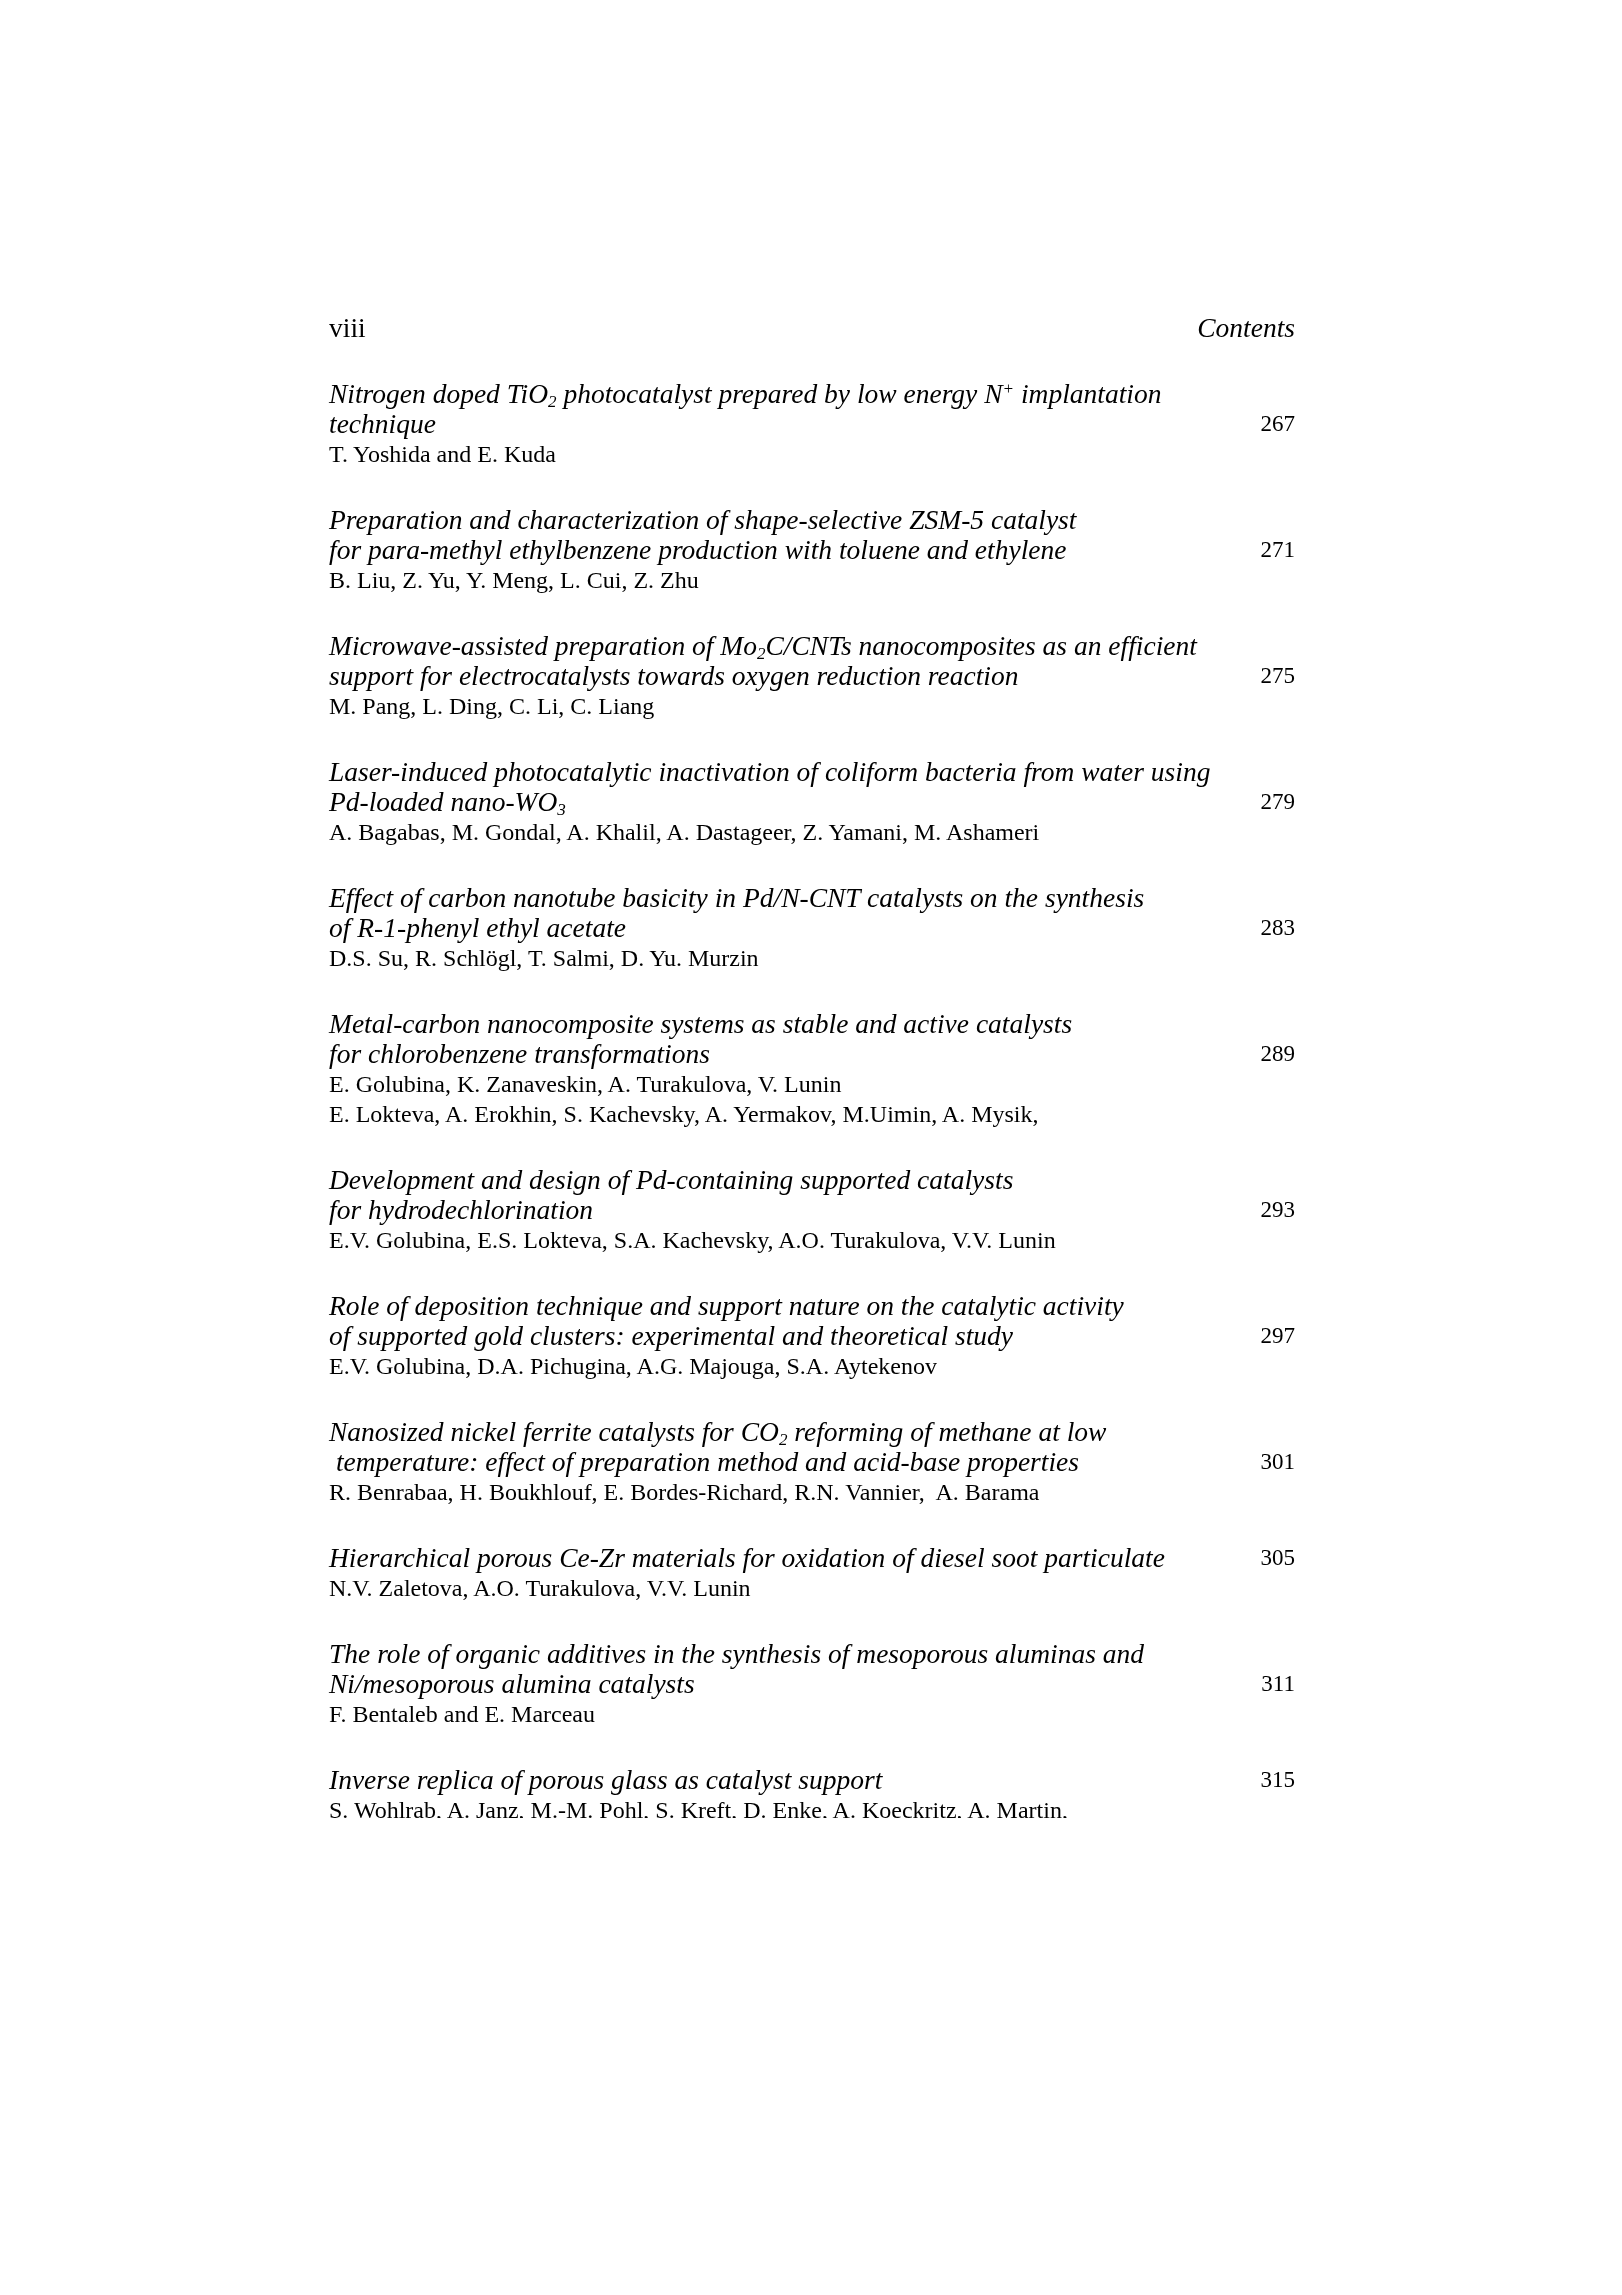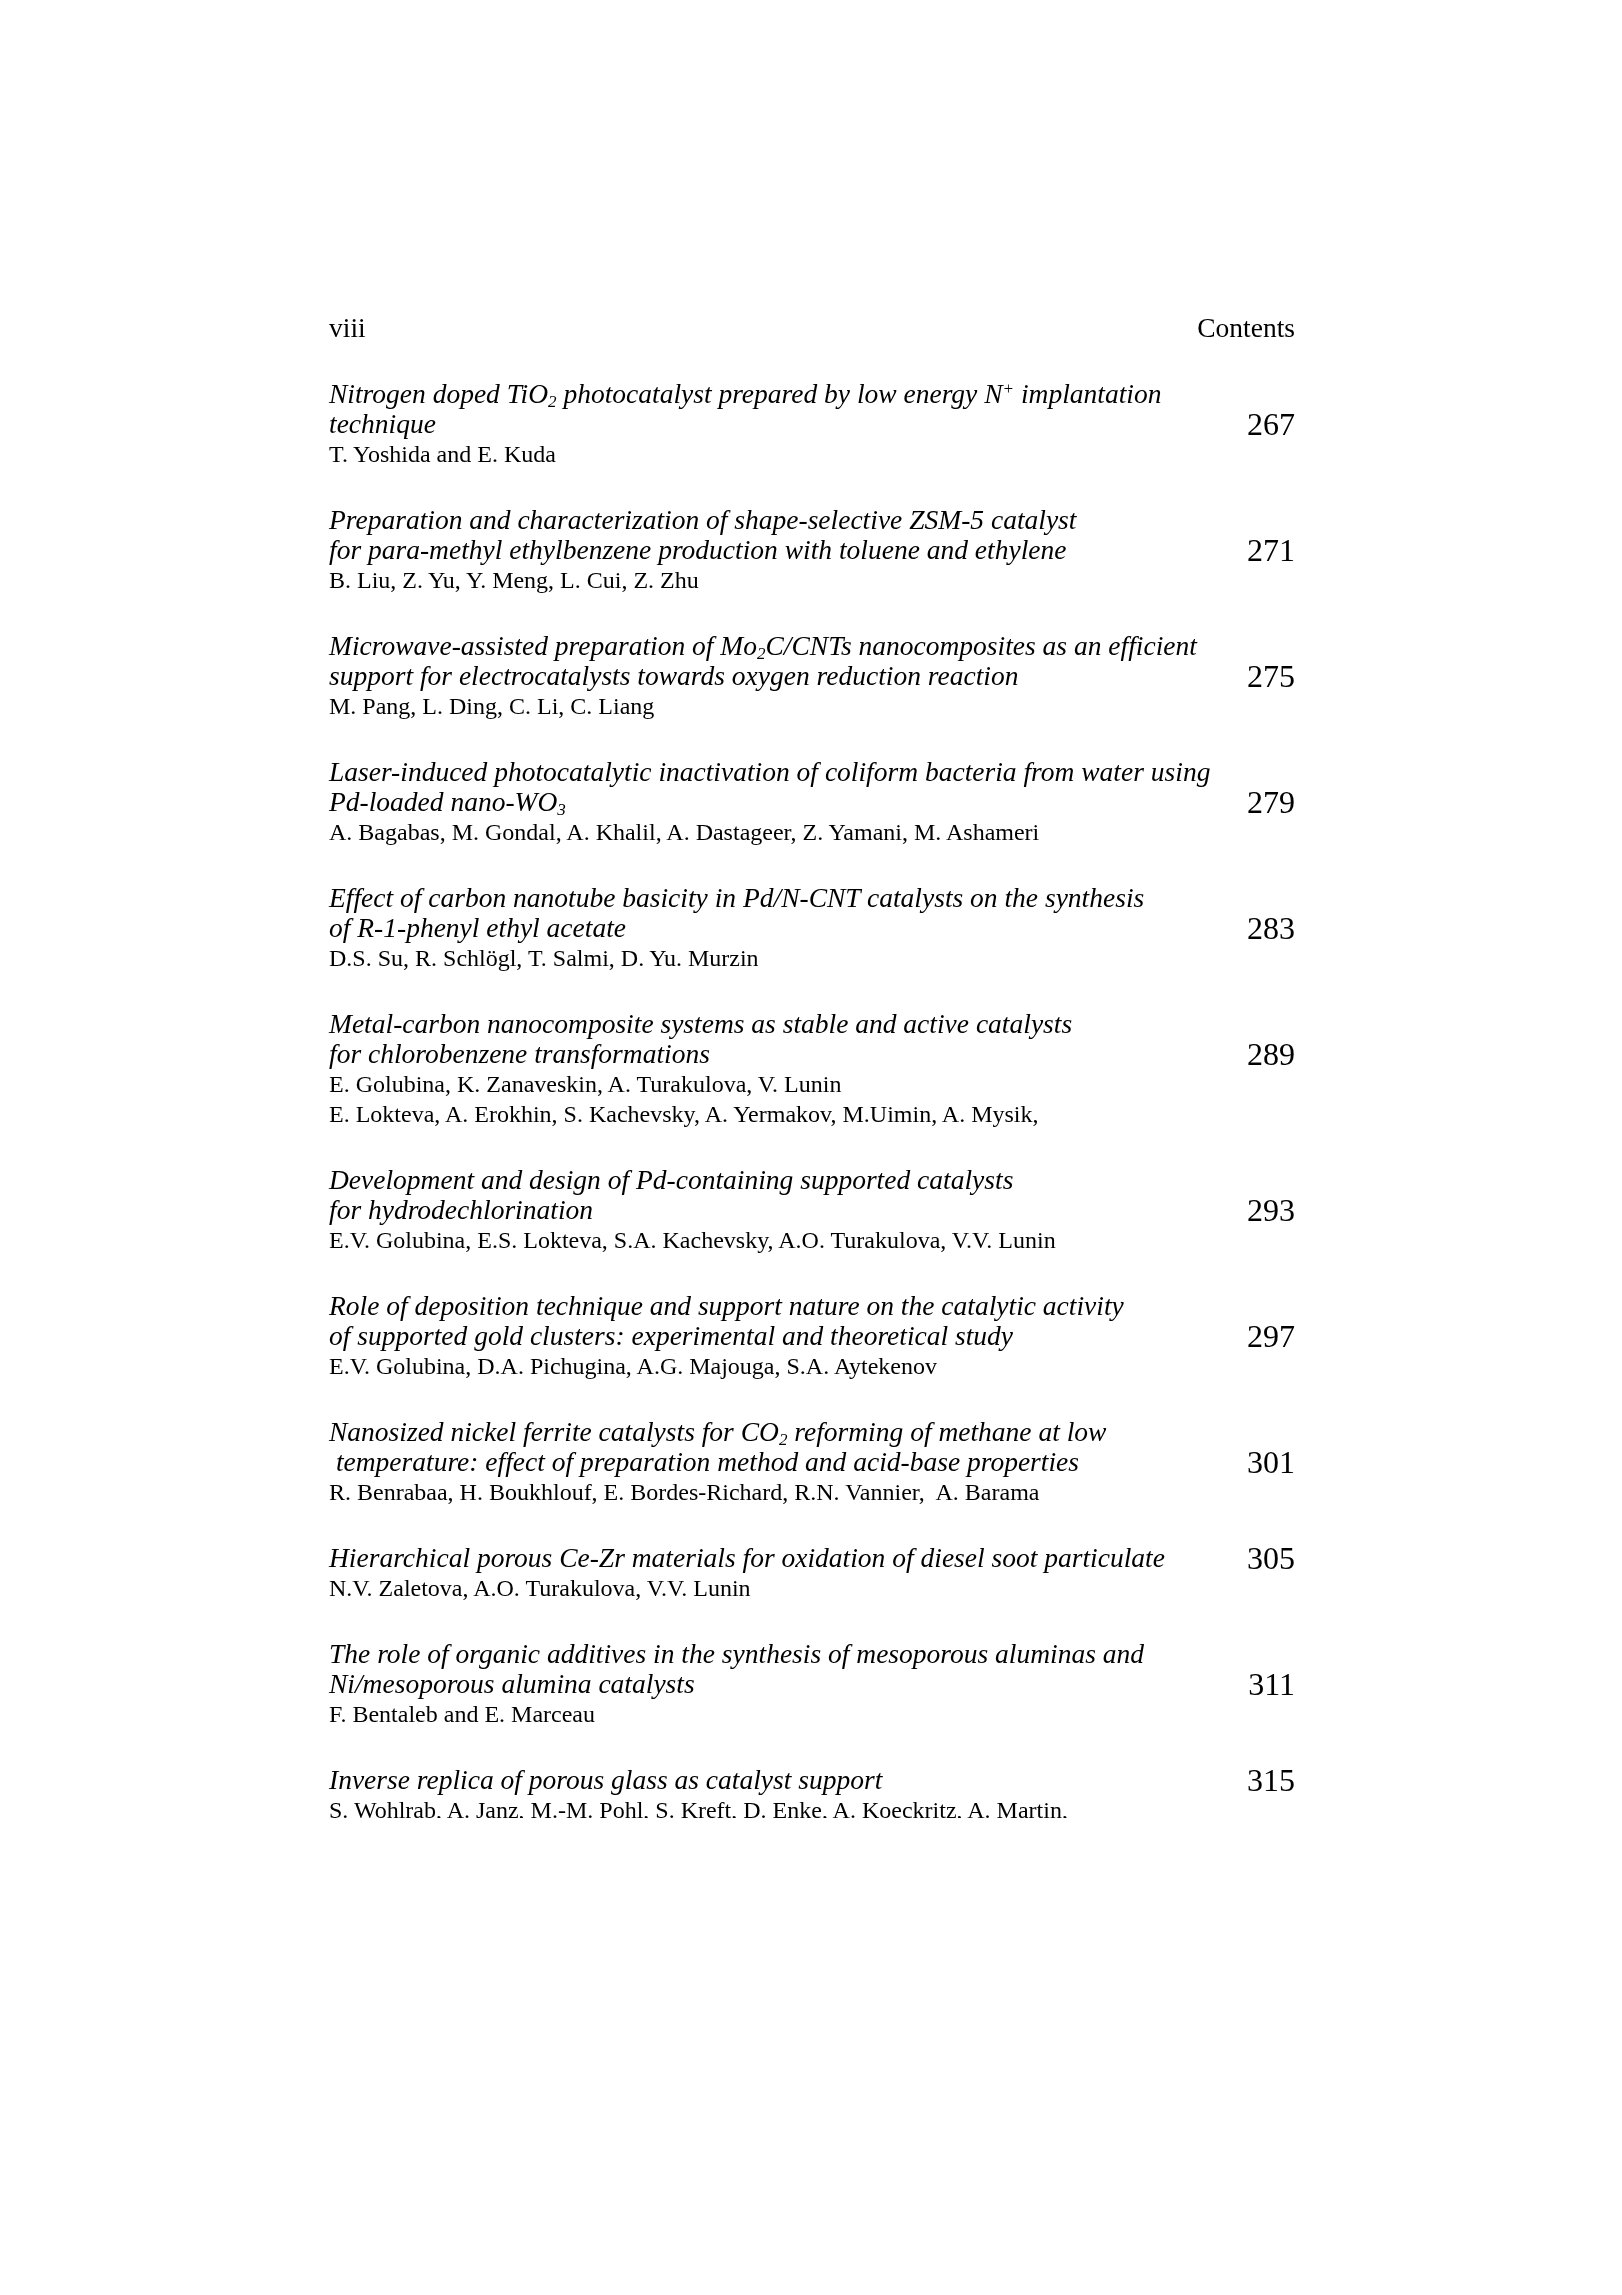--- a/index.html
+++ b/index.html
@@ -24,20 +24,21 @@
     width: 966px;
   }
   .running-head {
     display: flex;
     justify-content: space-between;
     align-items: baseline;
     font-size: 27.5px;
     line-height: 30px;
   }
   .head-title {
+    font-style: italic;
     text-align: right;
   }
   .entries {
     margin-top: 36px;
   }
   .entry {
     margin-bottom: 36px;
   }
   .title-line {
     position: relative;
@@ -50,21 +51,21 @@
     font-style: normal;
     font-size: 24px;
     line-height: 30px;
     white-space: pre;
   }
   .page-num {
     position: absolute;
     right: 0;
     top: 0;
     font-style: normal;
-    font-size: 32px;
+    font-size: 23px;
     line-height: 30px;
   }
   .title-line sub, .title-line sup {
     font-size: 0.62em;
     line-height: 0;
     font-style: italic;
   }
   .title-line sub { vertical-align: -0.22em; }
   .title-line sup { vertical-align: 0.55em; }
 </style>

